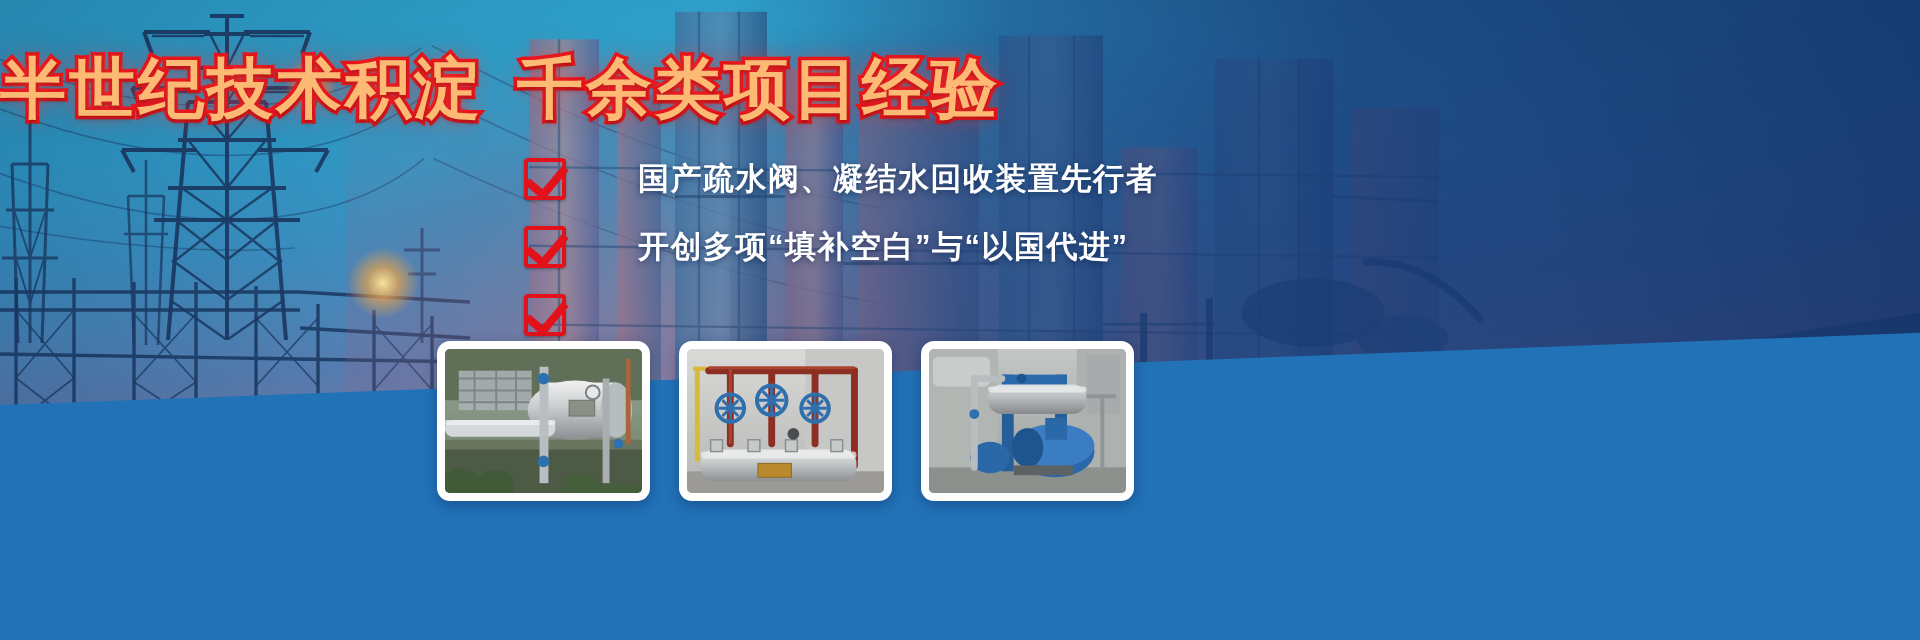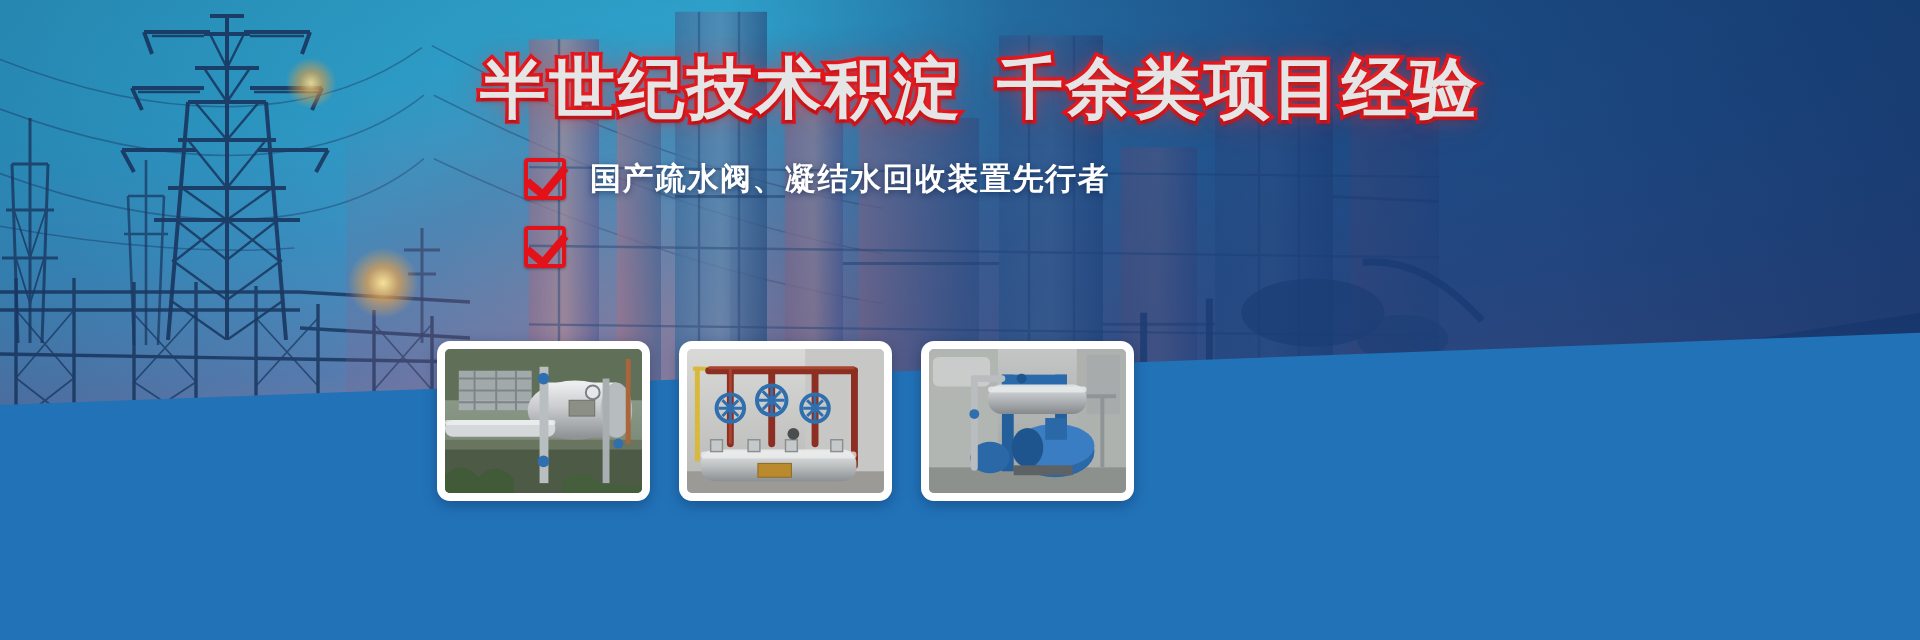--- a/index.html
+++ b/index.html
@@ -44,49 +44,48 @@
   
   .panel{
     position:absolute;left:0;bottom:0;width:100%;height:100%;
     background:#2272b8;
     clip-path:polygon(0 63.3%,100% 52.0%,100% 100%,0 100%);
   }
 
   
   .headline{
     position:absolute;left:0;right:0;top:44px;
-    text-align:center;
+    text-align:left;
     font-size:66px;font-weight:bold;letter-spacing:3px;
-    color:#e5e5e5;
+    color:#fdba74;
     -webkit-text-stroke:7px #e3121a;
     paint-order:stroke fill;
     text-shadow:0 0 16px rgba(255,60,60,.55),0 0 34px rgba(255,40,40,.35),0 3px 5px rgba(0,0,0,.35);
     white-space:nowrap;
-    padding-left:40px;
   }
   .headline .gap{display:inline-block;width:34px;}
 
   
   .bullets{position:absolute;left:524px;top:152px;}
   .bullet{display:flex;align-items:center;height:54px;margin-bottom:14px;}
   .check{
     width:34px;height:34px;flex:0 0 34px;
     border:4px solid #e3121a;border-radius:4px;
     position:relative;margin-right:24px;
     box-shadow:0 1px 3px rgba(0,0,0,.35);
   }
   .check:after{
     content:"";position:absolute;
     left:6px;top:-4px;width:17px;height:31px;
     border-right:8px solid #e3121a;border-bottom:8px solid #e3121a;
     transform:rotate(40deg);
   }
   .b-text{
     font-size:31px;font-weight:bold;color:#ffffff;letter-spacing:1.5px;
-    white-space:nowrap;text-shadow:0 2px 6px rgba(10,30,70,.6);
+    white-space:nowrap;text-shadow:0 2px 6px rgba(10,30,70,.6);margin-left:48px;
   }
 
   
   .cards{position:absolute;left:437px;top:341px;display:flex;gap:29px;}
   .card{
     width:213px;height:160px;background:#ffffff;border-radius:13px;
     padding:8px;box-sizing:border-box;
     box-shadow:0 4px 14px rgba(6,30,70,.35);
   }
   .photo{width:100%;height:100%;border-radius:5px;overflow:hidden;position:relative;}
@@ -272,20 +271,24 @@
 
   <div class="headline"><span>半世纪技术积淀</span><span class="gap"></span><span>千余类项目经验</span></div>
 
   <div class="bullets">
 
     <div class="bullet">
       <span class="check"></span>
       <span class="b-text">国产疏水阀、凝结水回收装置先行者</span>
     </div>
 
+    <div class="bullet">
+      <span class="check"></span>
+      <span class="b-text">开创多项“填补空白”与“以国代进”</span>
+    </div>
 
     <div class="bullet">
       <span class="check"></span>
     </div>
 
   </div>
 
   <div class="cards">
 
     <div class="card">

